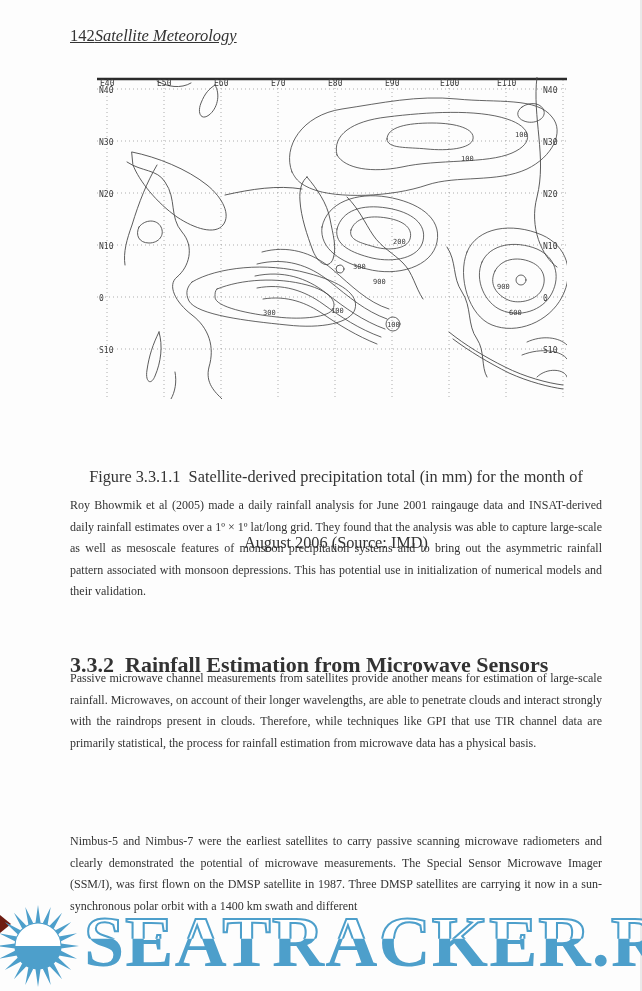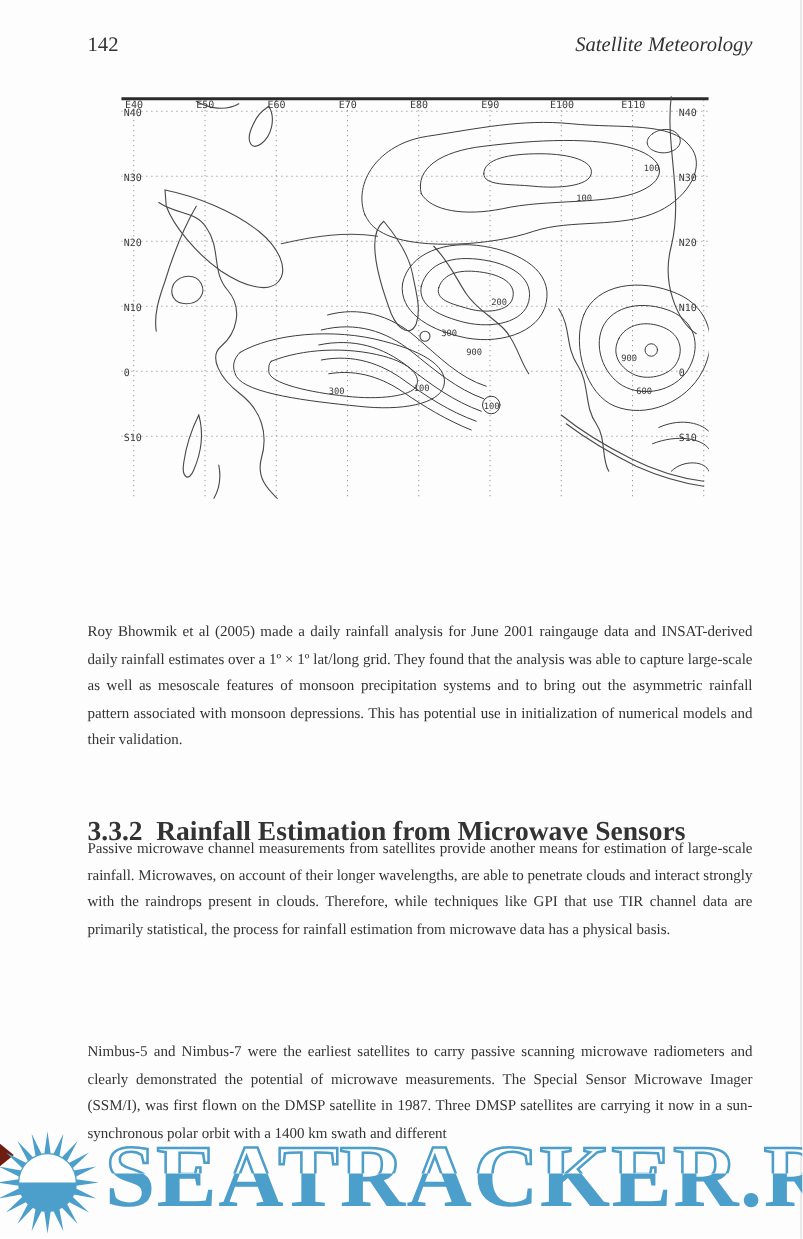--- a/index.html
+++ b/index.html
@@ -2,22 +2,22 @@
 <html><head>
 <meta charset="utf-8">
 <style>
   html,body{margin:0;padding:0;background:#ffffff;}
   .page{
     position:relative;width:642px;height:991px;background:#fdfdfd;
     font-family:"Liberation Serif", serif;color:#333;overflow:hidden;
   }
   .edge-right{position:absolute;right:0;top:0;width:2px;height:991px;background:#e9e9e9;}
   
-  .header{position:absolute;left:70px;top:26px;width:532px;display:flex;justify-content:space-between;align-items:baseline;font-size:16.5px;}
-  .header .title{font-style:italic;margin-left:36px;}
+  .header{position:absolute;left:70px;top:26px;width:532px;display:flex;align-items:baseline;font-size:16.5px;text-decoration:underline;}
+  .header .title{font-style:italic;}
   
   .map-wrap{position:absolute;left:97px;top:77px;width:470px;height:322px;}
   .map-wrap svg{display:block;}
   .map-grid{stroke:#8a8a8a;stroke-width:0.7;stroke-dasharray:1 3;fill:none;}
   .map-border{stroke:#2b2b2b;stroke-width:2.4;fill:none;}
   .coast{stroke:#4a4a4a;stroke-width:0.9;fill:none;stroke-linecap:round;}
   .contour{stroke:#3d3d3d;stroke-width:0.8;fill:none;stroke-linecap:round;}
   .map-label{font-family:"DejaVu Sans Mono", monospace;font-size:8px;fill:#3a3a3a;}
   .clabel{font-family:"DejaVu Sans Mono", monospace;font-size:7px;fill:#3a3a3a;}
   
@@ -160,20 +160,24 @@
         <text class="clabel" x="276" y="207">900</text>
         <text class="clabel" x="234" y="236">100</text>
         <text class="clabel" x="166" y="238">300</text>
         <text class="clabel" x="290" y="250">100</text>
         <text class="clabel" x="412" y="238">600</text>
         <text class="clabel" x="400" y="212">900</text>
       </g>
     </svg>
   </div>
 
+  <div class="caption">
+    <div>Figure 3.3.1.1  Satellite-derived precipitation total (in mm) for the month of</div>
+    <div>August 2006 (Source: IMD)</div>
+  </div>
 
   <div class="para p1">Roy Bhowmik et al (2005) made a daily rainfall analysis for June 2001 raingauge data and INSAT-derived daily rainfall estimates over a 1º × 1º lat/long grid. They found that the analysis was able to capture large-scale as well as mesoscale features of monsoon precipitation systems and to bring out the asymmetric rainfall pattern associated with monsoon depressions. This has potential use in initialization of numerical models and their validation.</div>
 
   <div class="sec-heading">3.3.2  Rainfall Estimation from Microwave Sensors</div>
 
   <div class="para p2">Passive microwave channel measurements from satellites provide another means for estimation of large-scale rainfall. Microwaves, on account of their longer wavelengths, are able to penetrate clouds and interact strongly with the raindrops present in clouds. Therefore, while techniques like GPI that use TIR channel data are primarily statistical, the process for rainfall estimation from microwave data has a physical basis.</div>
 
   <div class="para p3">Nimbus-5 and Nimbus-7 were the earliest satellites to carry passive scanning microwave radiometers and clearly demonstrated the potential of microwave measurements. The Special Sensor Microwave Imager (SSM/I), was first flown on the DMSP satellite in 1987. Three DMSP satellites are carrying it now in a sun-synchronous polar orbit with a 1400 km swath and different</div>
 
   <div class="watermark">

